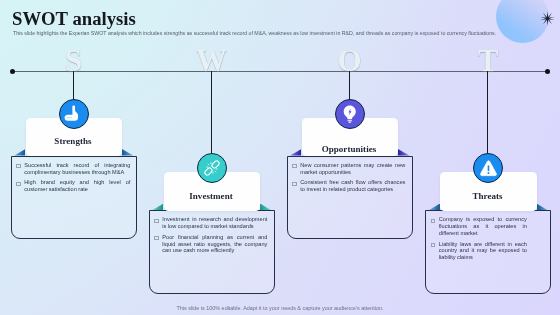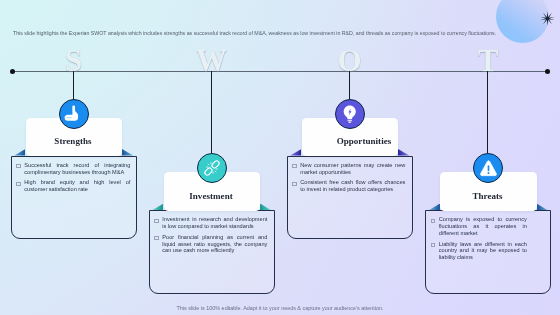--- a/index.html
+++ b/index.html
@@ -50,20 +50,21 @@
 </head>
 <body>
 
 <div id="slide">
 
   <div id="blob"></div>
   <svg id="star" viewBox="0 0 20 20">
     <path d="M10 0.4 L10.85 8.1 L15.9 2.3 L11.9 9.15 L19.6 8.15 L12.65 10 L19.6 11.85 L11.9 10.85 L15.9 17.7 L10.85 11.9 L10 19.6 L9.15 11.9 L4.1 17.7 L8.1 10.85 L0.4 11.85 L7.35 10 L0.4 8.15 L8.1 9.15 L4.1 2.3 L9.15 8.1 Z" fill="#1b2438"></path>
   </svg>
 
+  <div id="title">SWOT analysis</div>
   <div id="subtitle">This slide highlights the Experian SWOT analysis which includes strengths as successful track record of M&amp;A,  weakness as low investment in R&amp;D, and threads as company is exposed to currency fluctuations.</div>
 
   <div id="tl"></div>
   <div class="tl-dot" id="dotL"></div>
   <div class="tl-dot" id="dotR"></div>
 
   <div id="letters">
       <div class="bigletter" style="left: 73.5px;">S</div>
       <div class="bigletter" style="left: 211.5px;">W</div>
       <div class="bigletter" style="left: 349.5px;">O</div>
@@ -110,21 +111,21 @@
       </div>
       <div class="bullets" style="left: 152.8px; width: 114.5px; top: 216.4px;">
         <div class="bullet">Investment in research and development is low compared to market standards</div>
         <div class="bullet">Poor financial planning as current and liquid asset ratio suggests, the company can use cash more efficiently</div>
       </div>
       <div class="stem" style="left: 348.95px; top: 71px; height: 27.6px;"></div>
       <div class="cardbox" style="left: 286.8px; top: 155.6px; height: 83.4px;"></div>
       <div style="position: absolute; width: 11.3px; height: 6.6px; top: 149px; left: 290.2px; clip-path: polygon(0% 100%, 100% 0%, 100% 100%); background: linear-gradient(100deg, rgb(141, 136, 230) 0%, rgb(49, 43, 166) 85%);"></div>
       <div style="position: absolute; width: 11.3px; height: 6.6px; top: 149px; left: 398px; clip-path: polygon(0% 0%, 100% 100%, 0% 100%); background: linear-gradient(260deg, rgb(141, 136, 230) 0%, rgb(49, 43, 166) 85%);"></div>
       <div class="whitetop" style="left: 301.5px; top: 117.6px;"></div>
-      <div class="cardtitle" style="left: 301.5px; top: 136px; margin-left: 15px;">Opportunities</div>
+      <div class="cardtitle" style="left: 301.5px; top: 144px;">Opportunities</div>
       <div class="icon-c" style="left: 334.5px; top: 98.6px; background: rgb(91, 85, 221);">
         <svg viewBox="0 0 100 100" width="19.5" height="19.5">
           <path d="M50 8C33 8 19 22 19 39c0 11 5.5 20.5 14 26.5 3 2.1 5 5.5 5 9.1V77h24v-2.4c0-3.6 2-7 5-9.1 8.5-6 14-15.5 14-26.5C81 22 67 8 50 8Z" fill="#ffffff"></path>
           <rect x="38" y="80.5" width="24" height="6" rx="3" fill="#ffffff"></rect>
           <path d="M41 90h18c-1.5 5-5 7.5-9 7.5s-7.5-2.5-9-7.5Z" fill="#ffffff"></path>
           <path d="M55 22 43 44h7.5L45 60l14-23h-7.5Z" fill="#5b55dd"></path>
         </svg>
       </div>
       <div class="bullets" style="left: 290.8px; width: 114.5px; top: 161.8px;">
         <div class="bullet">New consumer patterns may create new market opportunities</div>

